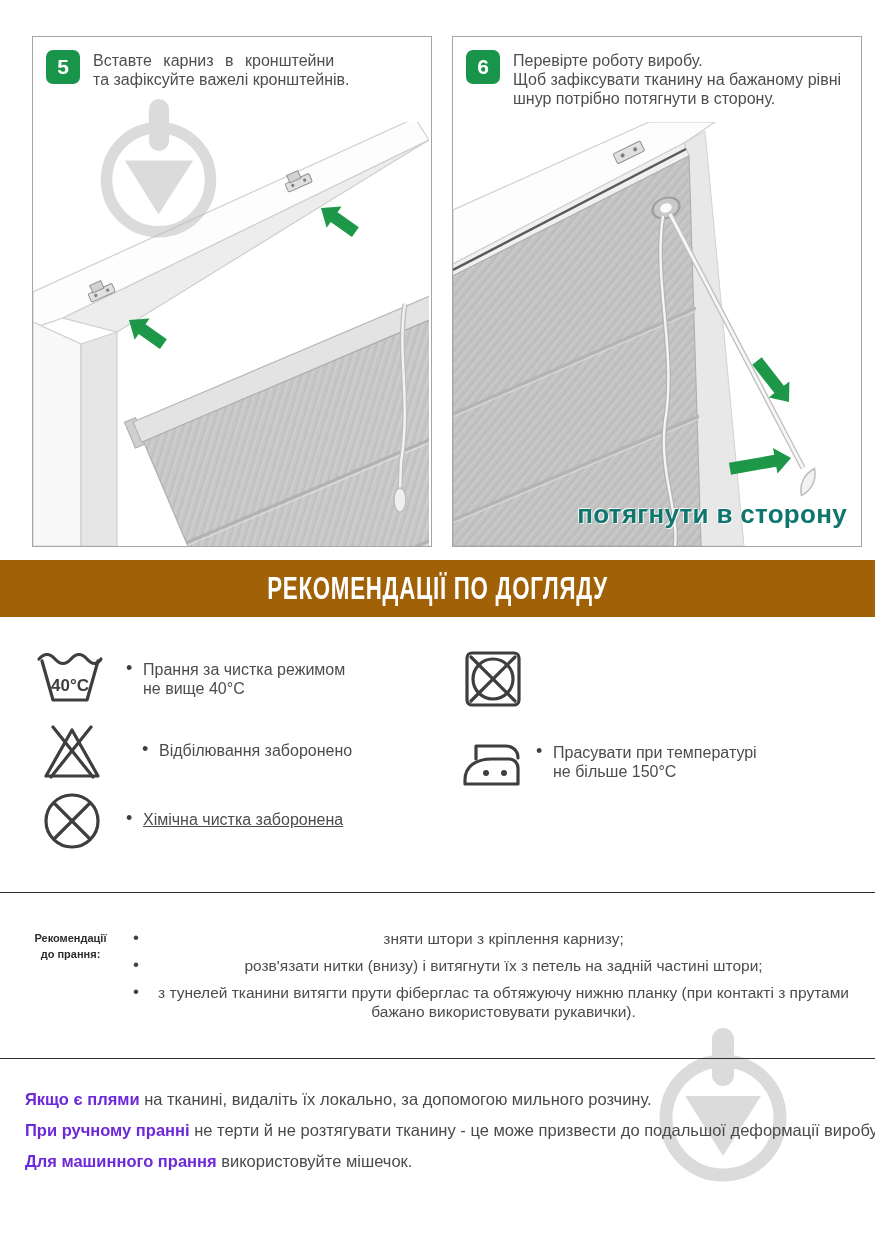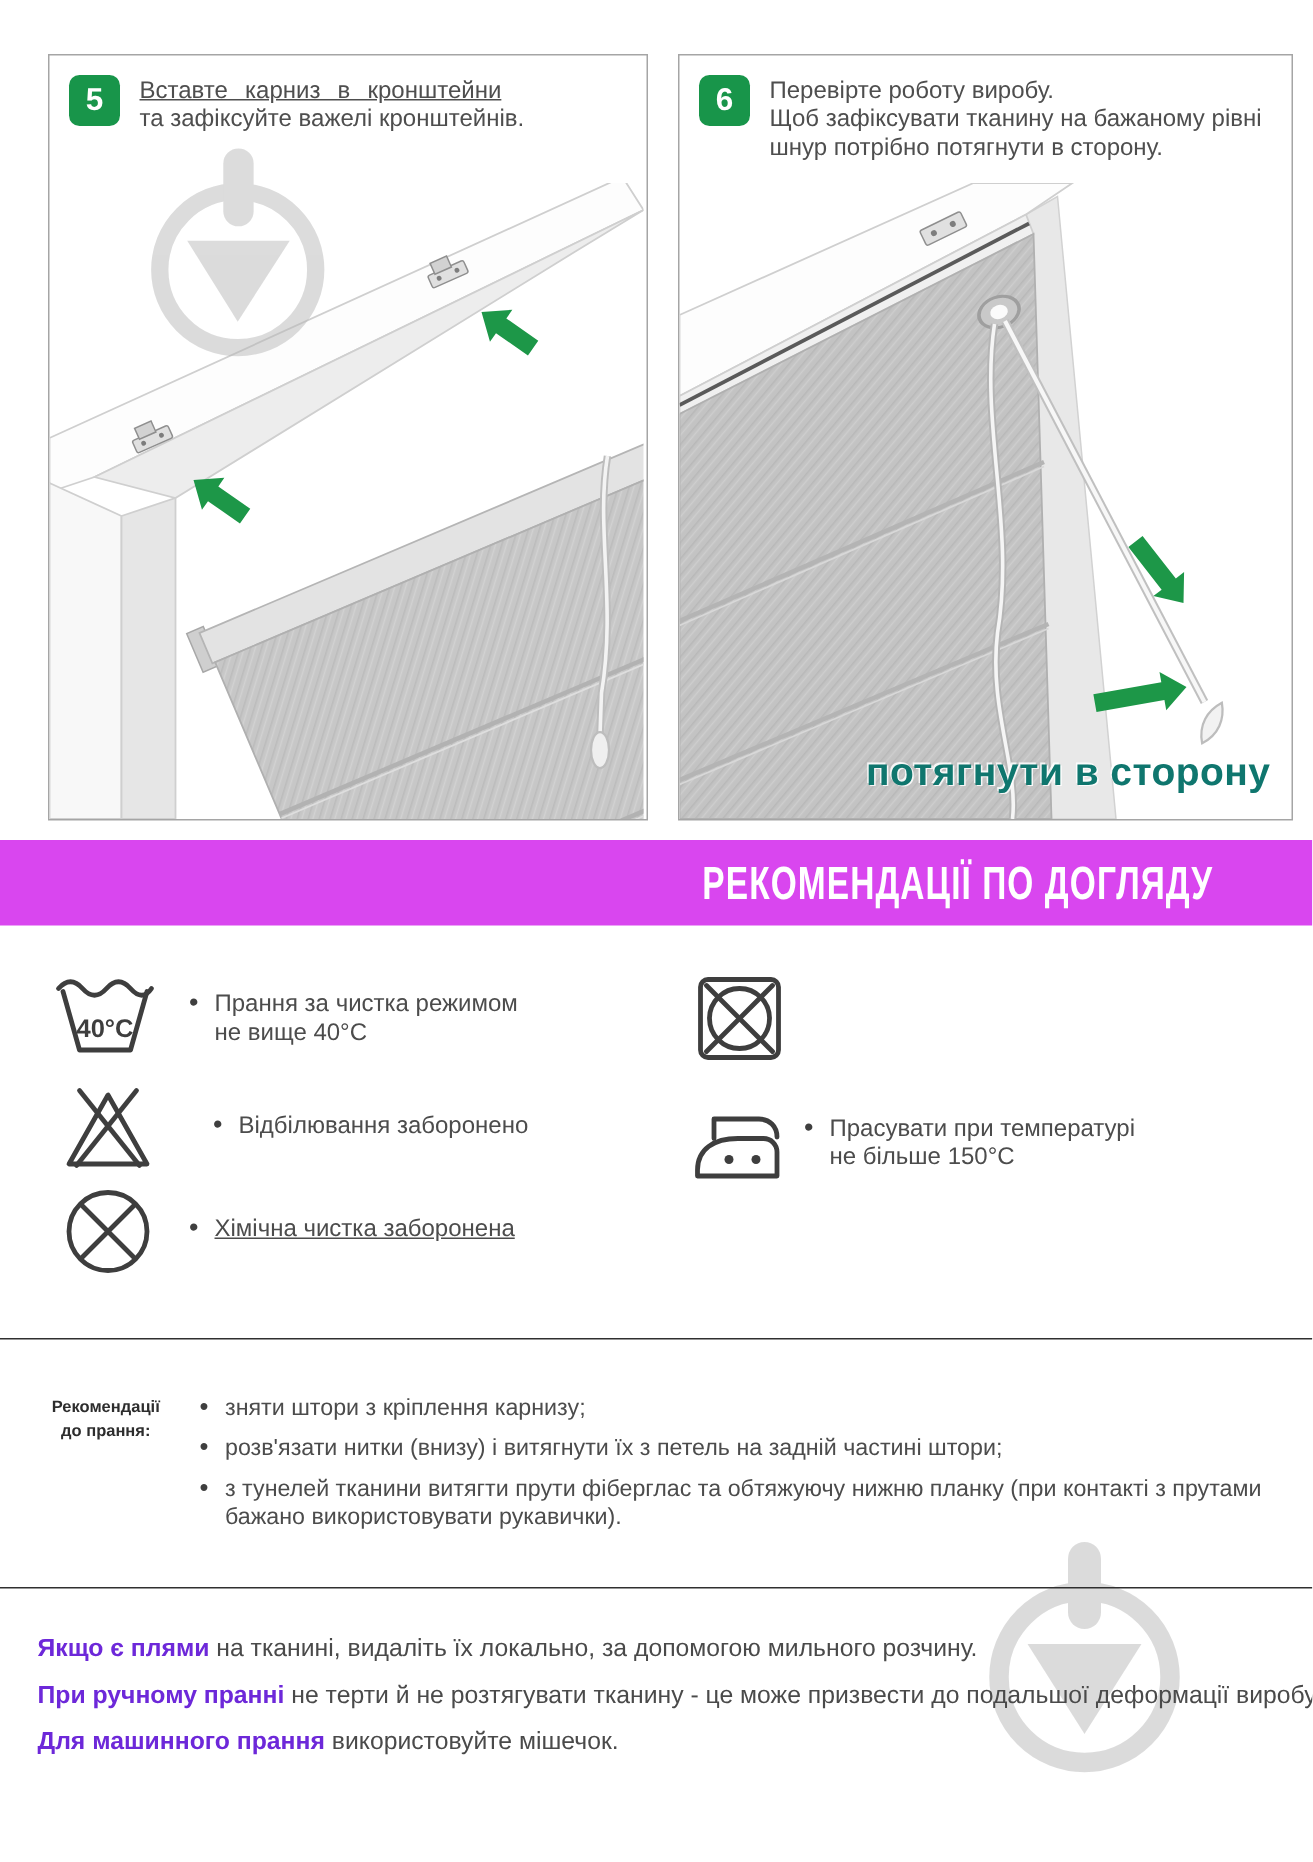--- a/index.html
+++ b/index.html
@@ -7,30 +7,30 @@
         font-family:"Liberation Sans","DejaVu Sans",sans-serif;color:#4c4c4c;}
 
   
   .panel{position:absolute;top:36px;height:509px;border:1px solid #a5a5a5;background:#fff;overflow:hidden;}
   #panel5{left:32px;width:398px;}
   #panel6{left:452px;width:408px;}
   .panel-header{display:flex;gap:13px;padding:13px 10px 0 13px;}
   .badge{width:34px;height:34px;background:#18954a;color:#fff;border-radius:7px;flex:none;
          font-size:21px;font-weight:bold;display:flex;align-items:center;justify-content:center;}
   .step-text{font-size:16px;line-height:19px;color:#4e4e4e;padding-top:1px;white-space:nowrap;}
-  .step-text .just{word-spacing:7px;text-decoration:underline;}
+  .step-text .just{word-spacing:7px;}
   .illus{position:absolute;left:0;bottom:0;}
   .panel-watermark{position:absolute;left:53px;top:60px;opacity:.5;}
   .callout{position:absolute;right:14px;bottom:16px;font-size:26px;font-weight:bold;color:#0f766e;
            letter-spacing:.3px;white-space:nowrap;
            text-shadow:1px 1px 0 rgba(255,255,255,.85),-1px -1px 0 rgba(255,255,255,.85);}
 
   
-  #banner{position:absolute;top:560px;left:0;width:875px;height:57px;background:#d946ef;
-          display:flex;align-items:center;justify-content:flex-end;}
+  #banner{position:absolute;top:560px;left:0;width:875px;height:57px;background:#a16207;
+          display:flex;align-items:center;justify-content:center;}
   #banner span{color:#fff;font-size:31px;font-weight:bold;transform:scaleX(.72);white-space:nowrap;letter-spacing:1px;}
 
   
   .care-icon{position:absolute;}
   .care-text{position:absolute;font-size:16px;line-height:19px;color:#4c4c4c;}
   .bullet{position:relative;padding-left:17px;white-space:nowrap;}
   .bullet::before{content:"\2022";position:absolute;left:0;top:-1px;font-size:18px;color:#3f3f3f;}
   .cont{padding-left:17px;white-space:nowrap;}
   #care-l1-icon{left:36px;top:650px;} #care-l1-text{left:126px;top:660px;}
   #care-l2-icon{left:41px;top:722px;} #care-l2-text{left:142px;top:741px;}
@@ -40,21 +40,21 @@
   .care-svg{stroke:#3e3e3e;fill:none;stroke-linecap:round;stroke-linejoin:round;}
 
   
   .rule{position:absolute;left:0;width:875px;border-top:1.5px solid #2f2f2f;z-index:2;}
   #rule1{top:892px;} #rule2{top:1058px;}
 
   
   #wash-label{position:absolute;left:18px;top:930px;width:105px;text-align:center;
               font-weight:bold;font-size:11px;line-height:16px;color:#2d2d2d;z-index:2;}
   #wash-list{position:absolute;left:133px;top:929px;width:724px;margin:0;padding:0;list-style:none;
-             font-size:15.5px;line-height:19px;color:#4c4c4c;z-index:2;}
+             font-size:15.5px;line-height:19px;color:#4c4c4c;z-index:2;text-align:center;}
   #wash-list li{position:relative;padding-left:17px;margin-bottom:8px;}
   #wash-list li::before{content:"\2022";position:absolute;left:0;top:-1px;font-size:17px;color:#3f3f3f;}
 
   
   #tips{position:absolute;left:25px;top:1089px;width:845px;z-index:2;}
   #tips p{margin:0 0 11px 0;font-size:16.5px;line-height:20px;color:#4a4a4a;white-space:nowrap;}
   #tips b{color:#6d28d9;}
 
   #bottom-watermark{position:absolute;left:643px;top:1026px;opacity:.5;z-index:1;}
 </style>

